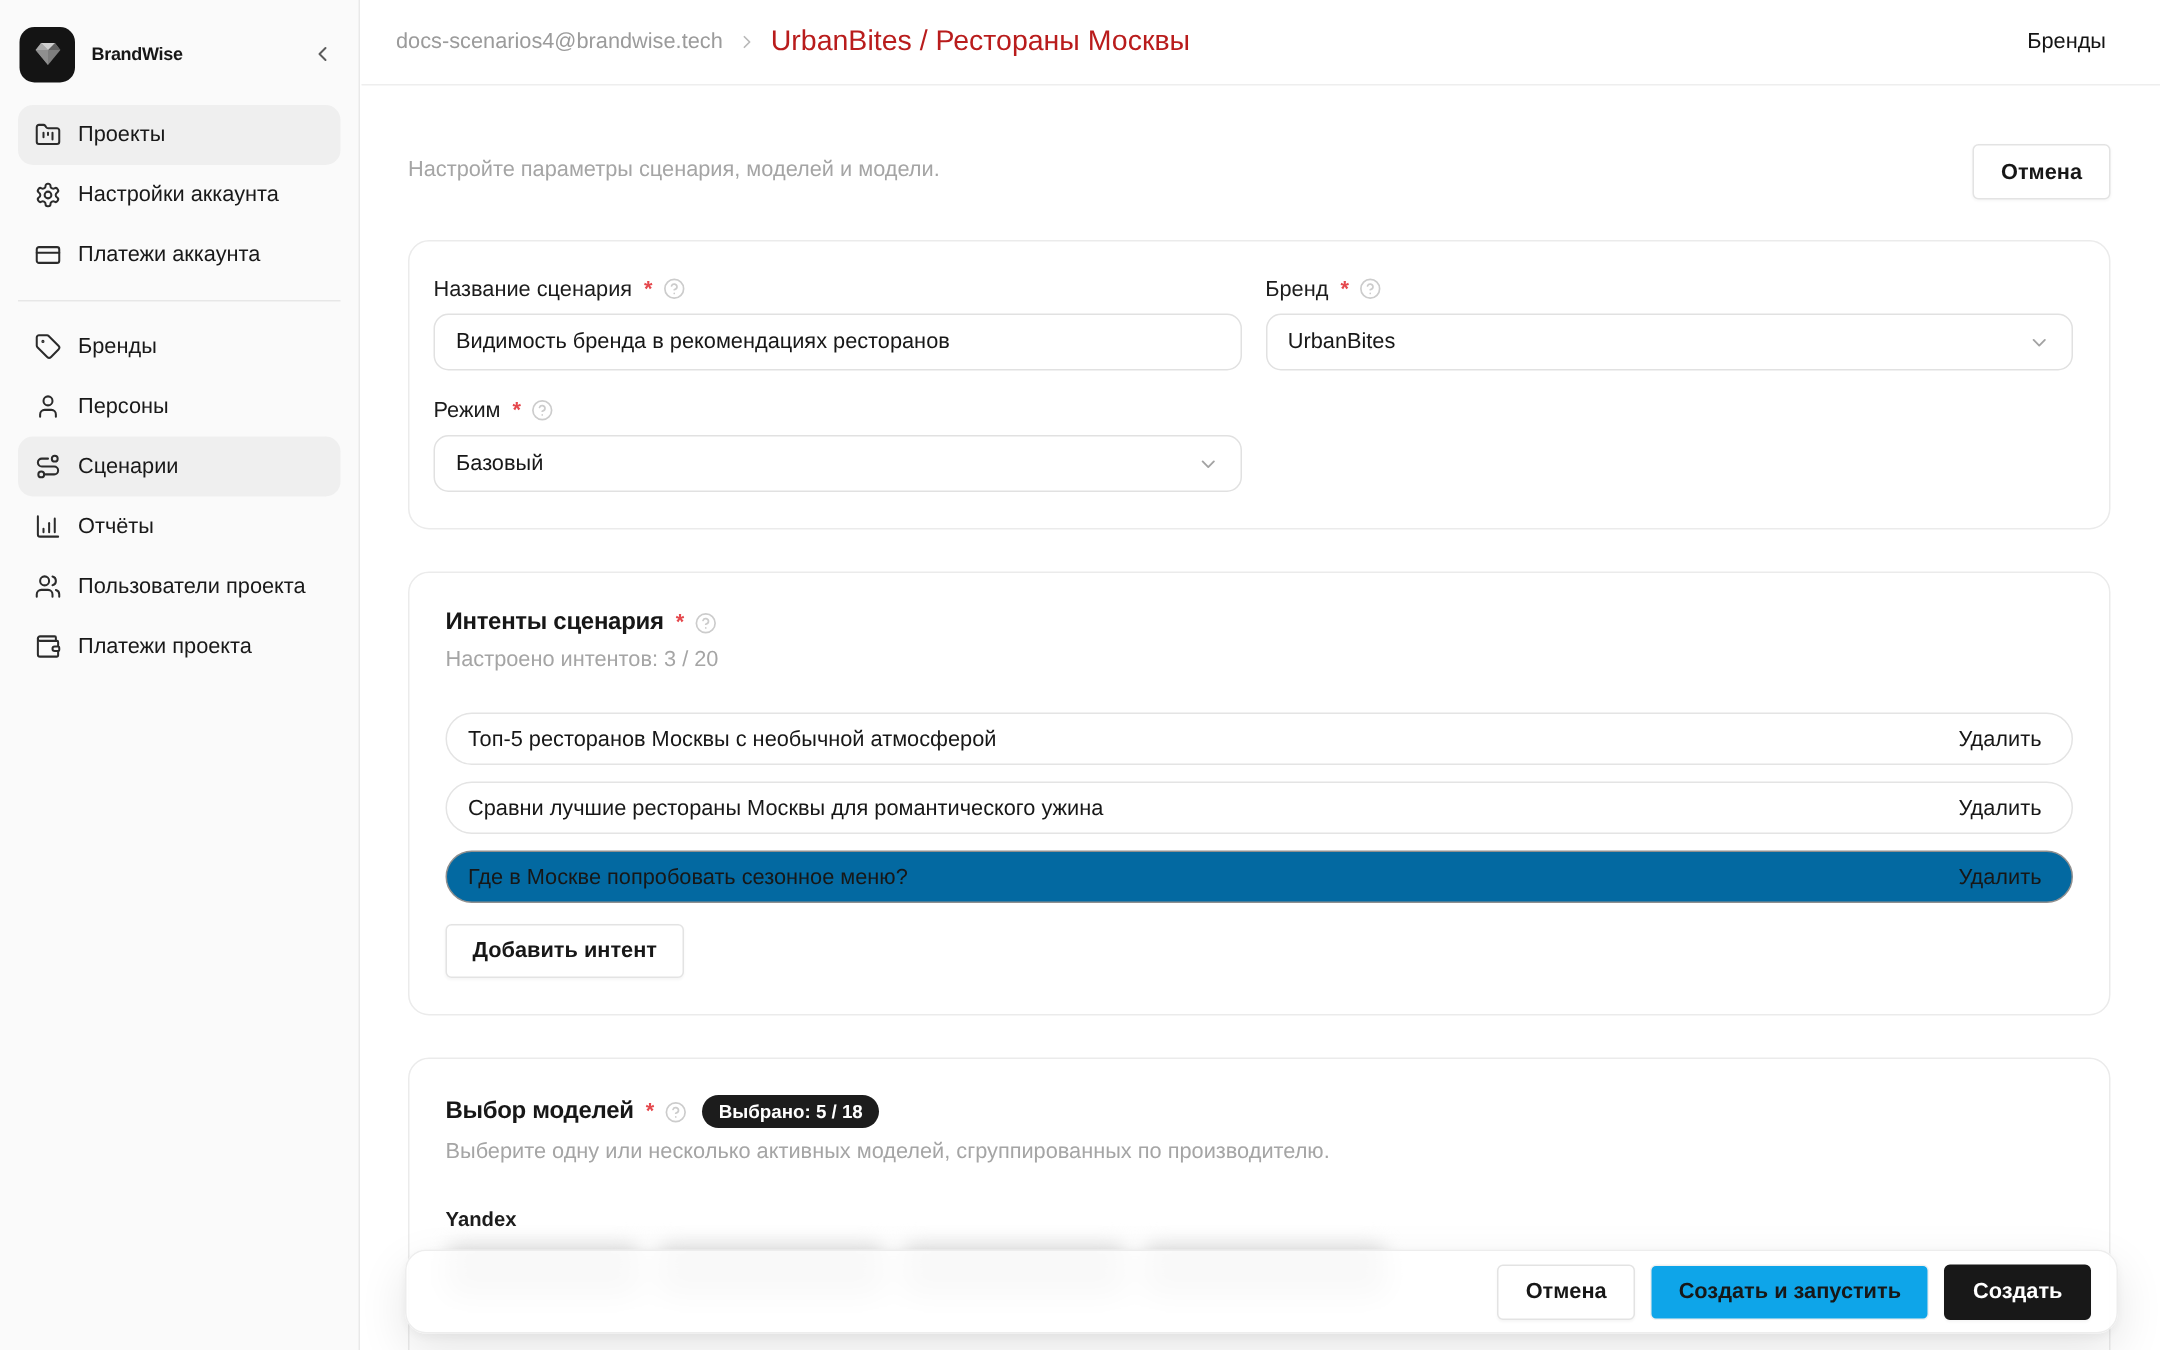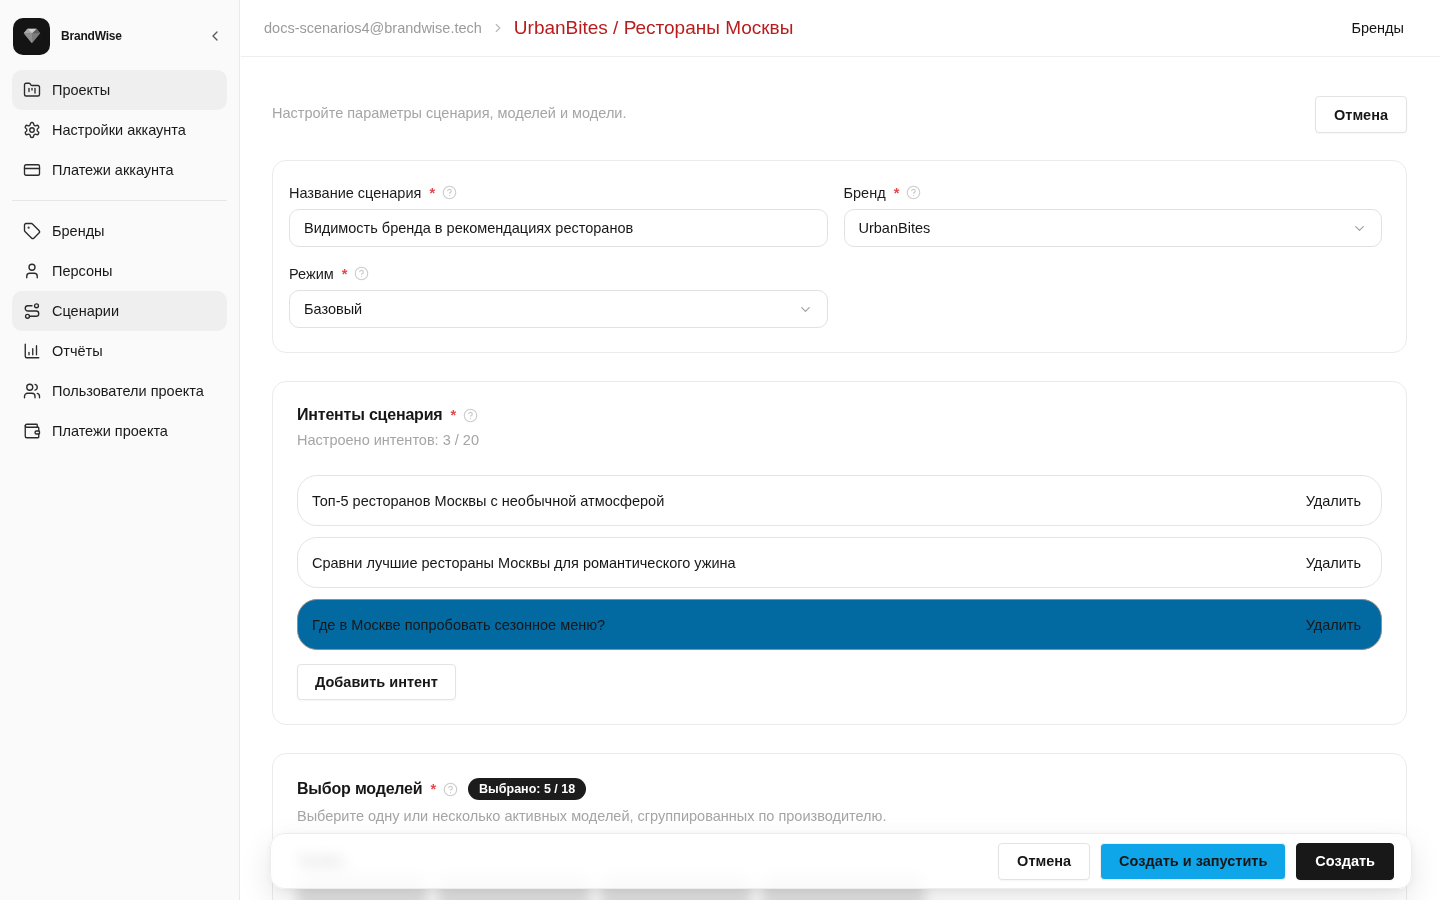--- a/index.html
+++ b/index.html
@@ -78,21 +78,21 @@
   }
   .select { justify-content:space-between; cursor:pointer; }
   .select .chev { color:#a3a3a3; display:flex; }
 
   .section-title-row { display:flex; align-items:center; gap:7px; }
   .section-title { font-size:16px; font-weight:700; letter-spacing:-.2px; }
   .section-sub { margin-top:8px; color:#a5a5a5; font-size:14.5px; }
 
   .intent-list { margin-top:27px; display:flex; flex-direction:column; gap:11px; }
   .intent-row {
-    height:51px; border:1px solid #e4e4e4; border-radius:20px;
+    height:35px; border:1px solid #e4e4e4; border-radius:20px;
     display:flex; align-items:center; justify-content:space-between;
     padding:0 20px 0 14px; background:#fff;
   }
   .intent-row.focused { border:1.5px solid #8f8f8f; background:#0369a1; }
   .intent-text { font-size:14.5px; color:#171717; }
   .intent-delete { background:none; border:none; font-family:inherit; font-size:14.5px; font-weight:500; color:#171717; cursor:pointer; padding:0; }
   .add-intent-btn { margin-top:14px; height:36px; padding:0 17px; }
 
   .badge-pill {
     background:#1c1c1c; color:#fff; font-size:12.5px; font-weight:600;

